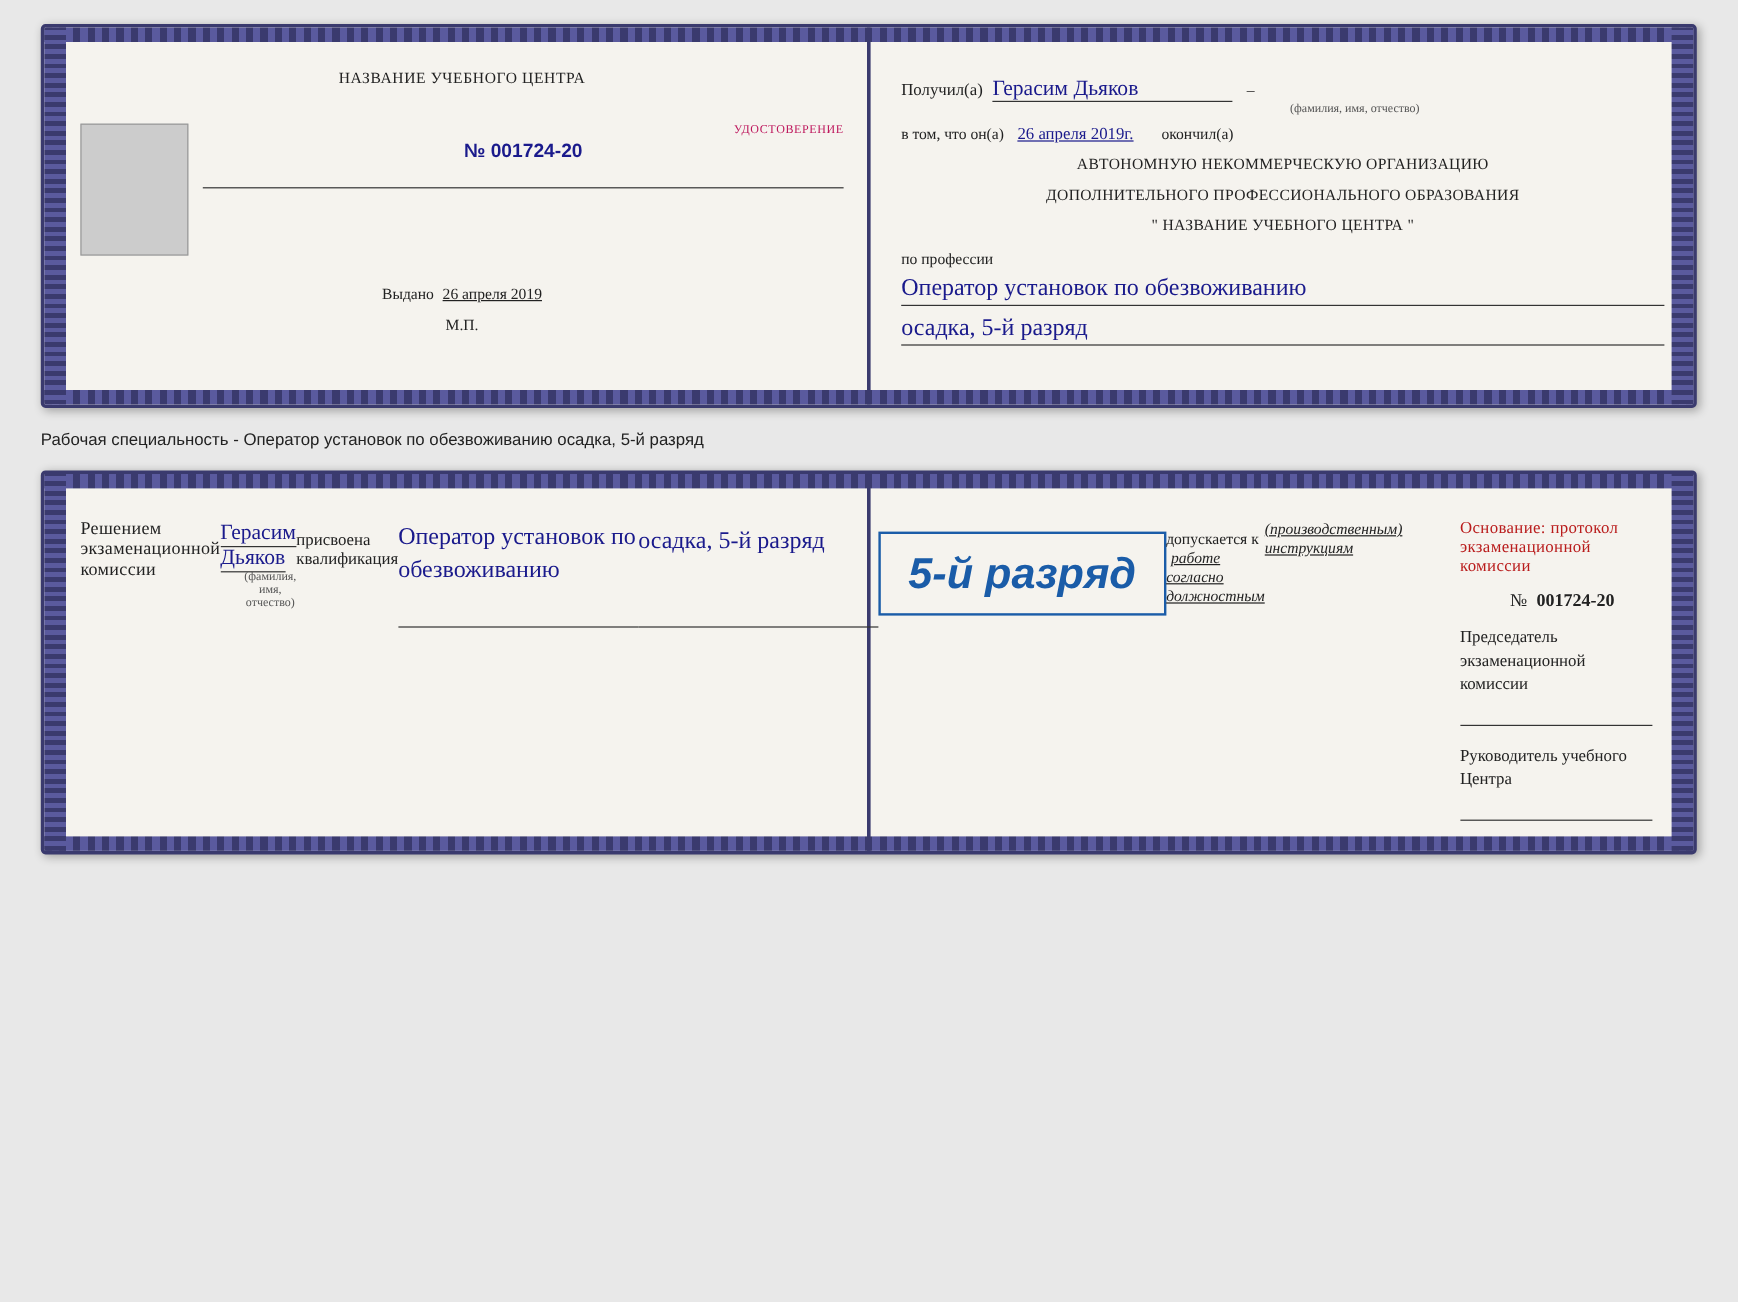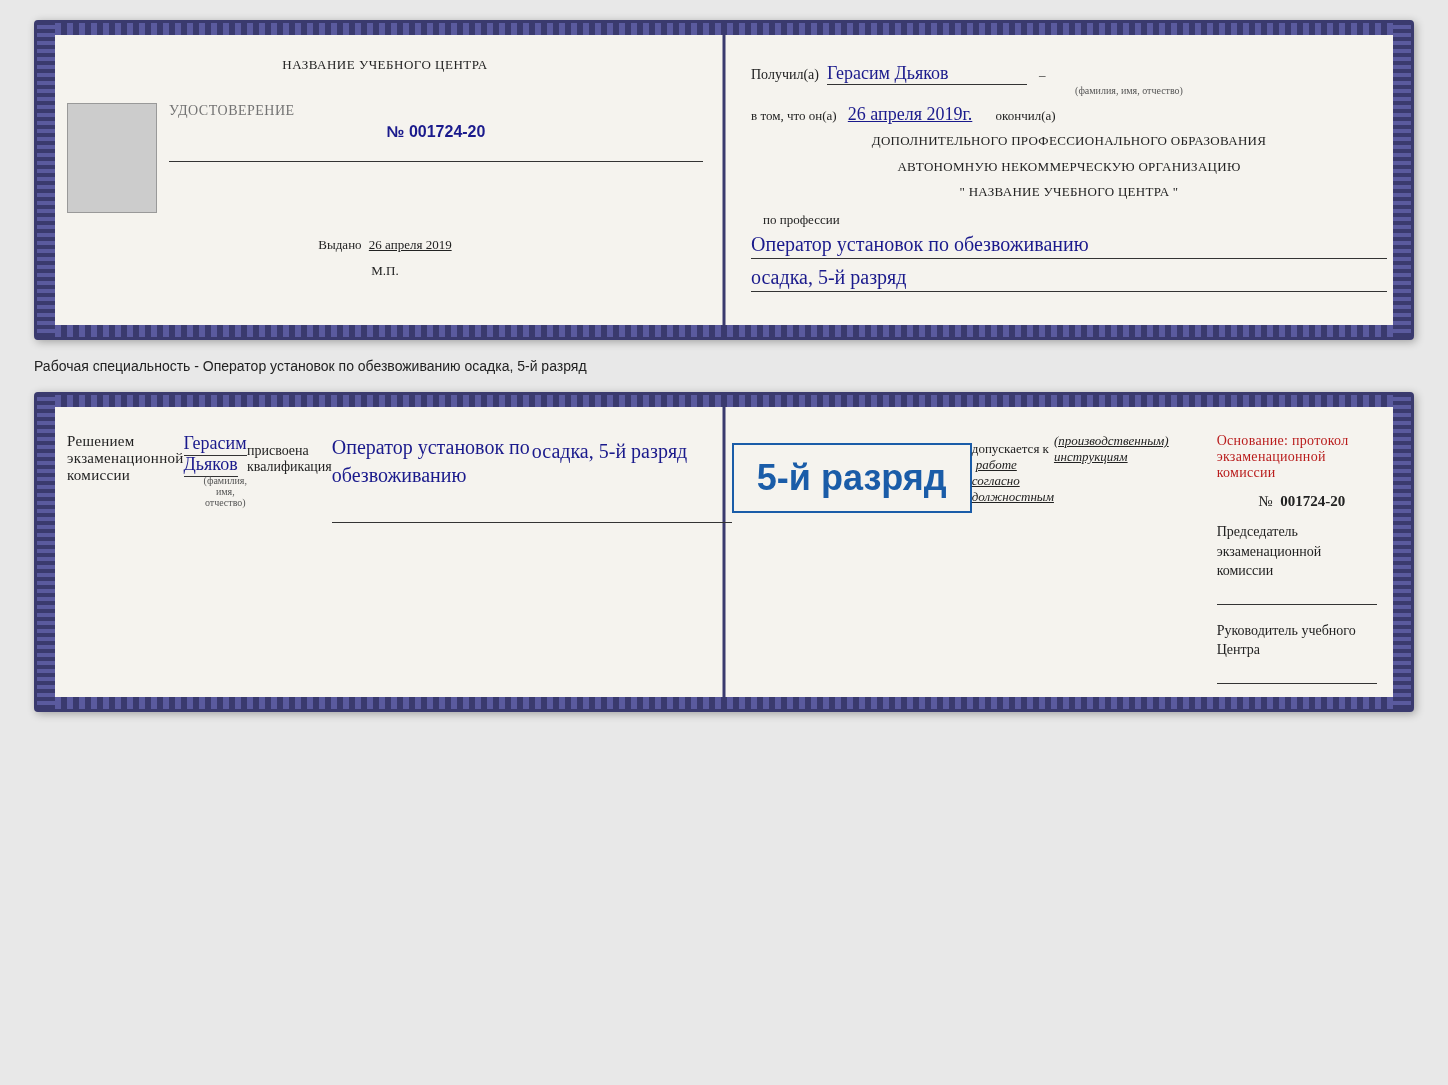--- a/index.html
+++ b/index.html
@@ -113,24 +113,24 @@
       text-transform: uppercase;
       font-weight: normal;
     }
 
     .cert-number-section {
       text-align: center;
       margin: 10px 0;
     }
 
     .cert-label {
-      font-size: 14px;
-      text-align: left;
+      font-size: 10px;
+      text-align: right;
       margin-bottom: 4px;
-      color: #737373;
+      color: #be185d;
       text-transform: uppercase;
       letter-spacing: 0.5px;
     }
 
     .cert-number {
       font-size: 16px;
       text-align: center;
       color: #1a1a8c;
       font-weight: bold;
       font-family: Arial, sans-serif;
@@ -201,21 +201,21 @@
       text-align: center;
       line-height: 1.5;
       text-transform: uppercase;
       letter-spacing: 0.3px;
       margin: 6px 0;
     }
 
     .profession-label {
       font-size: 13px;
       color: #222;
-      margin: 10px 12px 2px;
+      margin: 10px 0 2px;
     }
 
     .handwritten-large {
       font-family: 'Comic Sans MS', 'Segoe Script', cursive;
       color: #1a1a8c;
       font-size: 20px;
       line-height: 1.4;
     }
 
     
@@ -231,20 +231,21 @@
       display: flex;
       flex-direction: row;
     }
 
     .qualification-box {
       border: 2px solid #1a5ca8;
       padding: 12px 16px;
       margin: 10px 0;
       display: inline-block;
       min-width: 240px;
+      font-style: italic;
     }
 
     .qual-number-big {
       font-family: Arial, sans-serif;
       font-size: 36px;
       font-weight: bold;
       color: #1a5ca8;
       text-align: center;
     }
 
@@ -336,26 +337,26 @@
       <div class="doc-content" style="margin-top:20px;">
         <div style="margin-bottom:8px;">
           <span class="received-line">Получил(а)</span>
           <span class="handwritten underline-field" style="margin-left:4px;">Герасим Дьяков</span>
           <span style="font-size:13px; color:#222; margin-left: 8px;">–</span>
           <div class="subtitle-small" style="margin-left:120px;">(фамилия, имя, отчество)</div>
         </div>
 
         <div class="info-line">
           <span>в том, что он(а)</span>
-          <span class="handwritten" style="font-size:18px; text-decoration:underline; margin-left:8px;">26 апреля 2019г.</span>
+          <span class="handwritten" style="font-size:14px; text-decoration:underline; margin-left:8px;">26 апреля 2019г.</span>
           <span style="margin-left:20px;">окончил(а)</span>
         </div>
 
+        <div class="org-text">АВТОНОМНУЮ НЕКОММЕРЧЕСКУЮ ОРГАНИЗАЦИЮ</div>
         <div class="org-text">ДОПОЛНИТЕЛЬНОГО ПРОФЕССИОНАЛЬНОГО ОБРАЗОВАНИЯ</div>
-        <div class="org-text">АВТОНОМНУЮ НЕКОММЕРЧЕСКУЮ ОРГАНИЗАЦИЮ</div>
         <div class="org-text">"  НАЗВАНИЕ УЧЕБНОГО ЦЕНТРА  "</div>
 
         <div class="profession-label" style="margin-top:10px;">по профессии</div>
         <div class="handwritten-large underline-field" style="display:block; width:100%;">Оператор установок по обезвоживанию</div>
         <div class="handwritten-large underline-field" style="display:block; width:100%; margin-top:4px;">осадка, 5-й разряд</div>
       </div>
 
       <div style="position:absolute; right:4px; top:14px; bottom:14px; display:flex; flex-direction:column; justify-content:space-between; font-size:11px; color:#3a3a6e;">
         <span>–</span>
           <span>–</span>

